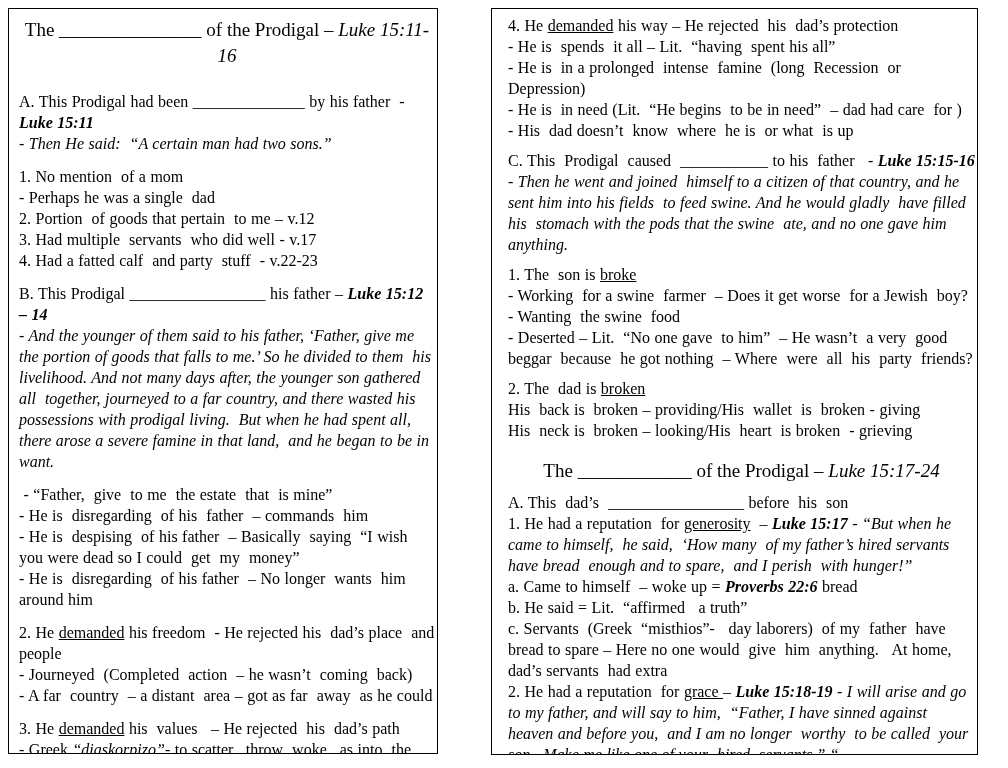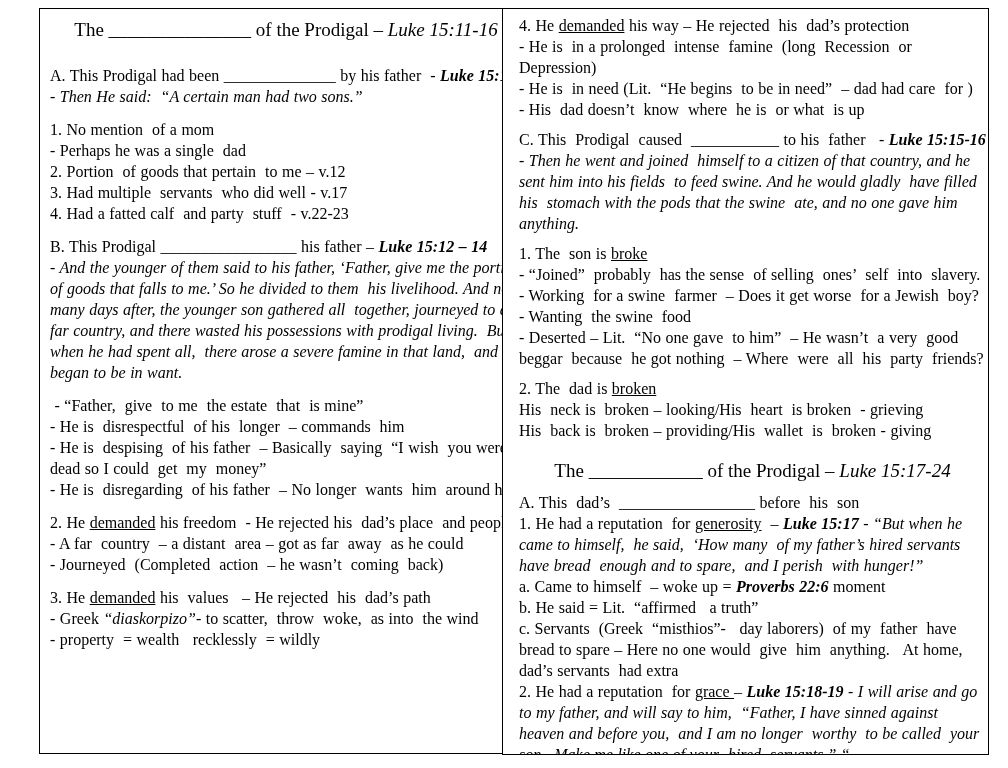--- a/index.html
+++ b/index.html
@@ -12,22 +12,22 @@
   }
   .page {
     position: absolute;
     top: 8px;
     border: 1.5px solid #000000;
     background: #ffffff;
     box-sizing: border-box;
     overflow: hidden;
     padding: 6px 2px 0 10px;
   }
-  #left-page  { left: 8px;   width: 486px; height: 746px; margin-left: 31px; }
-  #right-page { left: 502px; width: 487px; height: 747px; padding-left: 16px; }
+  #left-page  { left: 8px;   width: 430px; height: 746px; }
+  #right-page { left: 491px; width: 487px; height: 747px; padding-left: 16px; }
 
   .para {
     font-size: 16px;
     line-height: 21px;
     white-space: pre-wrap;
     word-spacing: 0.5px;
   }
   .title {
     font-size: 19px;
     line-height: 26px;
@@ -55,50 +55,50 @@
     <div class="para"><span class="">1. No mention  of a mom</span></div>
     <div class="para"><span class="">- Perhaps he was a single  dad</span></div>
     <div class="para"><span class="">2. Portion  of goods that pertain  to me – v.12</span></div>
     <div class="para"><span class="">3. Had multiple  servants  who did well - v.17</span></div>
     <div class="para"><span class="">4. Had a fatted calf  and party  stuff  - v.22-23</span></div>
     <div class="spacer"></div>
     <div class="para"><span class="">B. This Prodigal </span><span class="">_________________</span><span class=""> his father – </span><span class="b i">Luke 15:12 – 14</span></div>
     <div class="para"><span class="i">- And the younger of them said to his father, ‘Father, give me the portion of goods that falls to me.’ So he divided to them  his livelihood. And not many days after, the younger son gathered all  together, journeyed to a far country, and there wasted his possessions with prodigal living.  But when he had spent all,  there arose a severe famine in that land,  and he began to be in want.</span></div>
     <div class="spacer"></div>
     <div class="para"><span class=""> - “Father,  give  to me  the estate  that  is mine”</span></div>
-    <div class="para"><span class="">- He is  disrespectful  of his  longer  – commands  him</span></div>
+    <div class="para"><span class="">- He is  disregarding  of his  father  – commands  him</span></div>
     <div class="para"><span class="">- He is  despising  of his father  – Basically  saying  “I wish  you were dead so I could  get  my  money”</span></div>
     <div class="para"><span class="">- He is  disregarding  of his father  – No longer  wants  him  around him</span></div>
     <div class="spacer"></div>
     <div class="para"><span class="">2. He </span><span class="u">demanded</span><span class=""> his freedom  - He rejected his  dad’s place  and people</span></div>
+    <div class="para"><span class="">- Journeyed  (Completed  action  – he wasn’t  coming  back)</span></div>
     <div class="para"><span class="">- A far  country  – a distant  area – got as far  away  as he could</span></div>
-    <div class="para"><span class="">- Journeyed  (Completed  action  – he wasn’t  coming  back)</span></div>
     <div class="spacer"></div>
     <div class="para"><span class="">3. He </span><span class="u">demanded</span><span class=""> his  values   – He rejected  his  dad’s path</span></div>
     <div class="para"><span class="">- Greek </span><span class="i">“diaskorpizo”</span><span class="">- to scatter,  throw  woke,  as into  the wind</span></div>
     <div class="para"><span class="">- property  = wealth   recklessly  = wildly</span></div>
   </div>
 <div id="right-page" class="page">
     <div class="para"><span class="">4. He </span><span class="u">demanded</span><span class=""> his way – He rejected  his  dad’s protection</span></div>
+    <div class="para"><span class="">- He is  spends  it all – Lit.  “having  spent his all”</span></div>
     <div class="para"><span class="">- He is  in a prolonged  intense  famine  (long  Recession  or Depression)</span></div>
     <div class="para"><span class="">- He is  in need (Lit.  “He begins  to be in need”  – dad had care  for )</span></div>
     <div class="para"><span class="">- His  dad doesn’t  know  where  he is  or what  is up</span></div>
     <div class="spacer"></div>
     <div class="para"><span class="">C. This  Prodigal  caused  </span><span class="">___________</span><span class=""> to his  father   - </span><span class="b i">Luke 15:15-16</span><span class=""> - </span><span class="i">Then he went and joined  himself to a citizen of that country, and he sent him into his fields  to feed swine. And he would gladly  have filled his  stomach with the pods that the swine  ate, and no one gave him anything.</span></div>
     <div class="spacer"></div>
     <div class="para"><span class="">1. The  son is </span><span class="u">broke</span></div>
-    <div class="para"><span class="">- “Joined”  probably  has the sense  of selling  ones’  self  into  slavery.</span></div>
     <div class="para"><span class="">- Working  for a swine  farmer  – Does it get worse  for a Jewish  boy?</span></div>
     <div class="para"><span class="">- Wanting  the swine  food</span></div>
     <div class="para"><span class="">- Deserted – Lit.  “No one gave  to him”  – He wasn’t  a very  good beggar  because  he got nothing  – Where  were  all  his  party  friends?</span></div>
     <div class="spacer"></div>
     <div class="para"><span class="">2. The  dad is </span><span class="u">broken</span></div>
+    <div class="para"><span class="">His  back is  broken – providing/His  wallet  is  broken - giving</span></div>
     <div class="para"><span class="">His  neck is  broken – looking/His  heart  is broken  - grieving</span></div>
-    <div class="para"><span class="">His  back is  broken – providing/His  wallet  is  broken - giving</span></div>
     <div class="spacer"></div>
     <div class="title"><span class="">The </span><span class="">____________</span><span class=""> of the Prodigal – </span><span class="i">Luke 15:17-24</span></div>
     <div class="para"><span class="">A. This  dad’s  </span><span class="">_________________</span><span class=""> before  his  son</span></div>
     <div class="para"><span class="">1. He had a reputation  for </span><span class="u">generosity</span><span class="">  – </span><span class="b i">Luke 15:17</span><span class=""> - </span><span class="i">“But when he came to himself,  he said,  ‘How many  of my father’s hired servants have bread  enough and to spare,  and I perish  with hunger!”</span></div>
-    <div class="para"><span class="">a. Came to himself  – woke up = </span><span class="b i">Proverbs 22:6</span><span class=""> moment</span></div>
+    <div class="para"><span class="">a. Came to himself  – woke up = </span><span class="b i">Proverbs 22:6</span><span class=""> bread</span></div>
     <div class="para"><span class="">b. He said = Lit.  “affirmed   a truth”</span></div>
     <div class="para"><span class="">c. Servants  (Greek  “misthios”-   day laborers)  of my  father  have  bread to spare – Here no one would  give  him  anything.   At home,  dad’s servants  had extra</span></div>
     <div class="para"><span class="">2. He had a reputation  for </span><span class="u">grace </span><span class="">– </span><span class="b i">Luke 15:18-19</span><span class=""> - </span><span class="i">I will arise and go to my father, and will say to him,  “Father, I have sinned against heaven and before you,  and I am no longer  worthy  to be called  your son.  Make me like one of your  hired  servants.” “</span></div>
   </div>
 
 </body></html>

